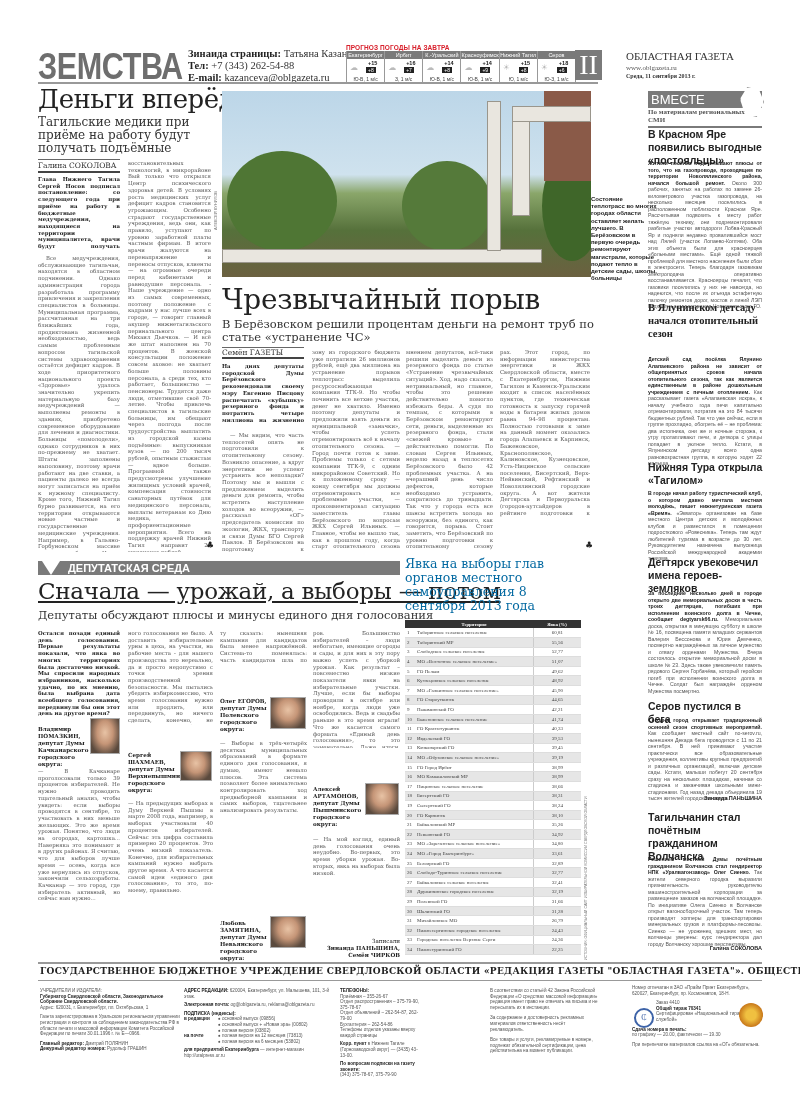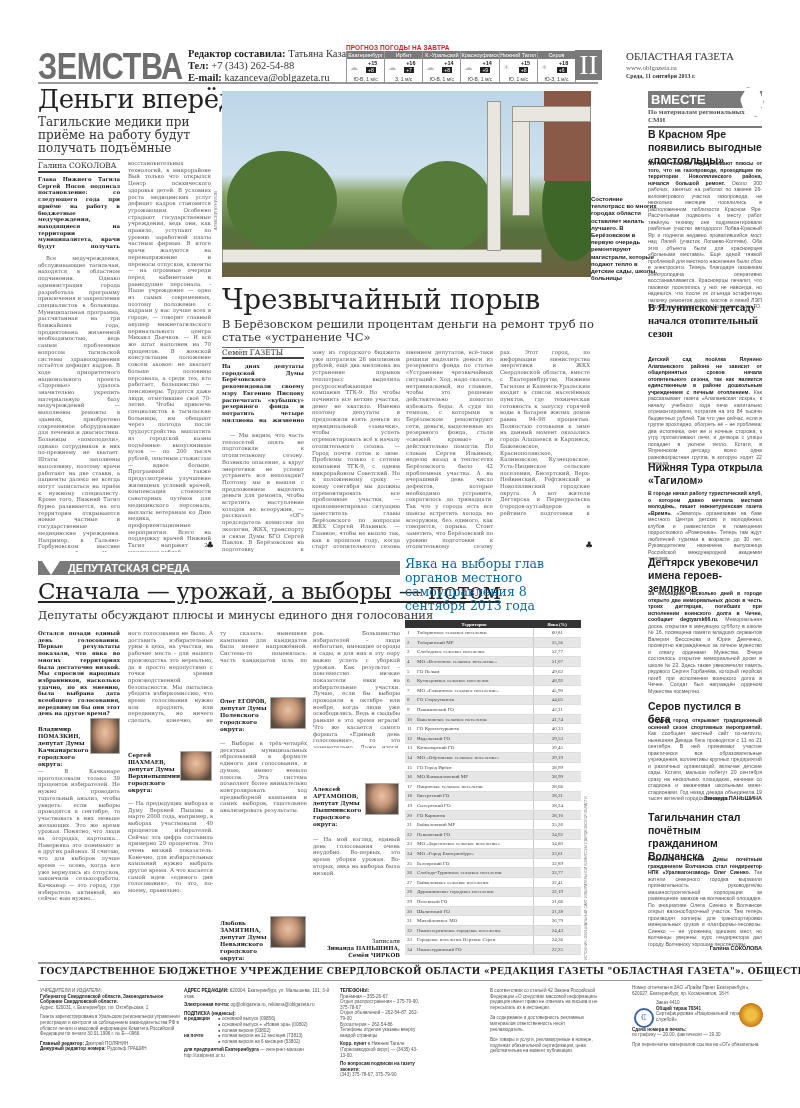--- a/index.html
+++ b/index.html
@@ -39,21 +39,21 @@
   .pipe { position: absolute; background: #e9e6df; border: 1px solid #9a968c; }
   #photo-caption { left: 591px; top: 196px; width: 66px; font-family: "Liberation Sans", sans-serif; font-weight: bold; font-size: 6px; line-height: 7.2px; color: #222; }
   #photo-credit { left: 213px; top: 230px; transform: rotate(-90deg); transform-origin: left top; font-family: "Liberation Sans", sans-serif; font-size: 4px; color: #777; }
 
   
   #a2-title { left: 222px; top: 283px; font-size: 28px; color: #222; letter-spacing: -0.3px; }
   #a2-sub { left: 222px; top: 318px; width: 380px; font-size: 11.5px; line-height: 13px; color: #333; }
   #a2-author { left: 222px; top: 347px; width: 82px; font-size: 7.5px; color: #333; border-top: 1px solid #666; border-bottom: 2px solid #444; }
 
   
-  #vmeste-bar { left: 648px; top: 91px; width: 114px; height: 17px; background: #7a7a7a; color: #fff; font-family: "Liberation Sans", sans-serif; font-weight: bold; font-size: 13px; padding-left: 3px; line-height: 17px; }
+  #vmeste-bar { left: 648px; top: 91px; width: 114px; height: 17px; background: #7a7a7a; color: #fff; font-family: "Liberation Sans", sans-serif; font-weight: normal; font-size: 13px; padding-left: 3px; line-height: 17px; }
   #vmeste-map { left: 740px; top: 87px; width: 24px; height: 30px; background: #fff; clip-path: polygon(30% 0, 80% 10%, 100% 50%, 70% 100%, 20% 90%, 0 40%); border: 1px solid #999; }
   #vmeste-sub { left: 648px; top: 109px; width: 114px; font-family: "Liberation Serif", serif; font-weight: bold; font-size: 7px; line-height: 7.5px; color: #555; border-bottom: 2px solid #7a7a7a; padding-bottom: 2px; }
   .rh { position: absolute; left: 648px; width: 116px; font-family: "Liberation Sans", sans-serif; font-weight: bold; font-size: 10.5px; line-height: 13px; color: #222; }
   .rt { position: absolute; left: 648px; width: 114px; font-family: "Liberation Sans", sans-serif; font-size: 5.2px; line-height: 6.5px; color: #555; text-align: justify; }
   .rt b { color: #222; }
   .rsig { position: absolute; left: 648px; width: 114px; text-align: right; font-family: "Liberation Sans", sans-serif; font-weight: bold; font-size: 5.5px; color: #222; }
 
   
   #dep-bar { left: 38px; top: 561px; width: 362px; height: 14px; background: #7a7a7a; color: #fff; font-family: "Liberation Sans", sans-serif; font-weight: bold; font-size: 11px; line-height: 14px; padding-left: 30px; }
   #dep-tri { left: 42px; top: 561px; width: 0; height: 0; border-left: 9px solid transparent; border-right: 9px solid transparent; border-top: 14px solid #fff; }
@@ -80,21 +80,21 @@
   .ft b { color: #222; }
   #cert-logo { left: 634px; top: 1008px; width: 20px; height: 20px; border-radius: 50%; border: 2px solid #3d63a8; color: #3d63a8; font-size: 8px; text-align: center; line-height: 16px; font-family: "Liberation Serif", serif; }
   #seal { left: 739px; top: 1003px; width: 24px; height: 24px; border-radius: 50%; background: radial-gradient(circle, #f0c040 30%, #c8781a 70%, #9e2c18 100%); }
   .spade { position: absolute; font-size: 9px; color: #222; }
 </style>
 </head>
 <body>
 
 <div id="section-title" class="abs">ЗЕМСТВА</div>
 <div id="editor-block" class="abs">
-  <div><b>Редактор составила:</b> <span>Татьяна Казанцева</span></div>
+  <div><b>Зинаида страницы:</b> <span>Татьяна Казанцева</span></div>
   <div><b>Тел:</b> <span>+7 (343) 262-54-88</span></div>
   <div><b>E-mail:</b> <span>kazanceva@oblgazeta.ru</span></div>
 </div>
 
 <div id="weather" class="abs">
   <div id="weather-title">ПРОГНОЗ ПОГОДЫ НА ЗАВТРА</div>
   <div id="weather-table">
       <div class="wcity">
         <div class="wcity-name">Екатеринбург</div>
     <div class="wcity-body">

